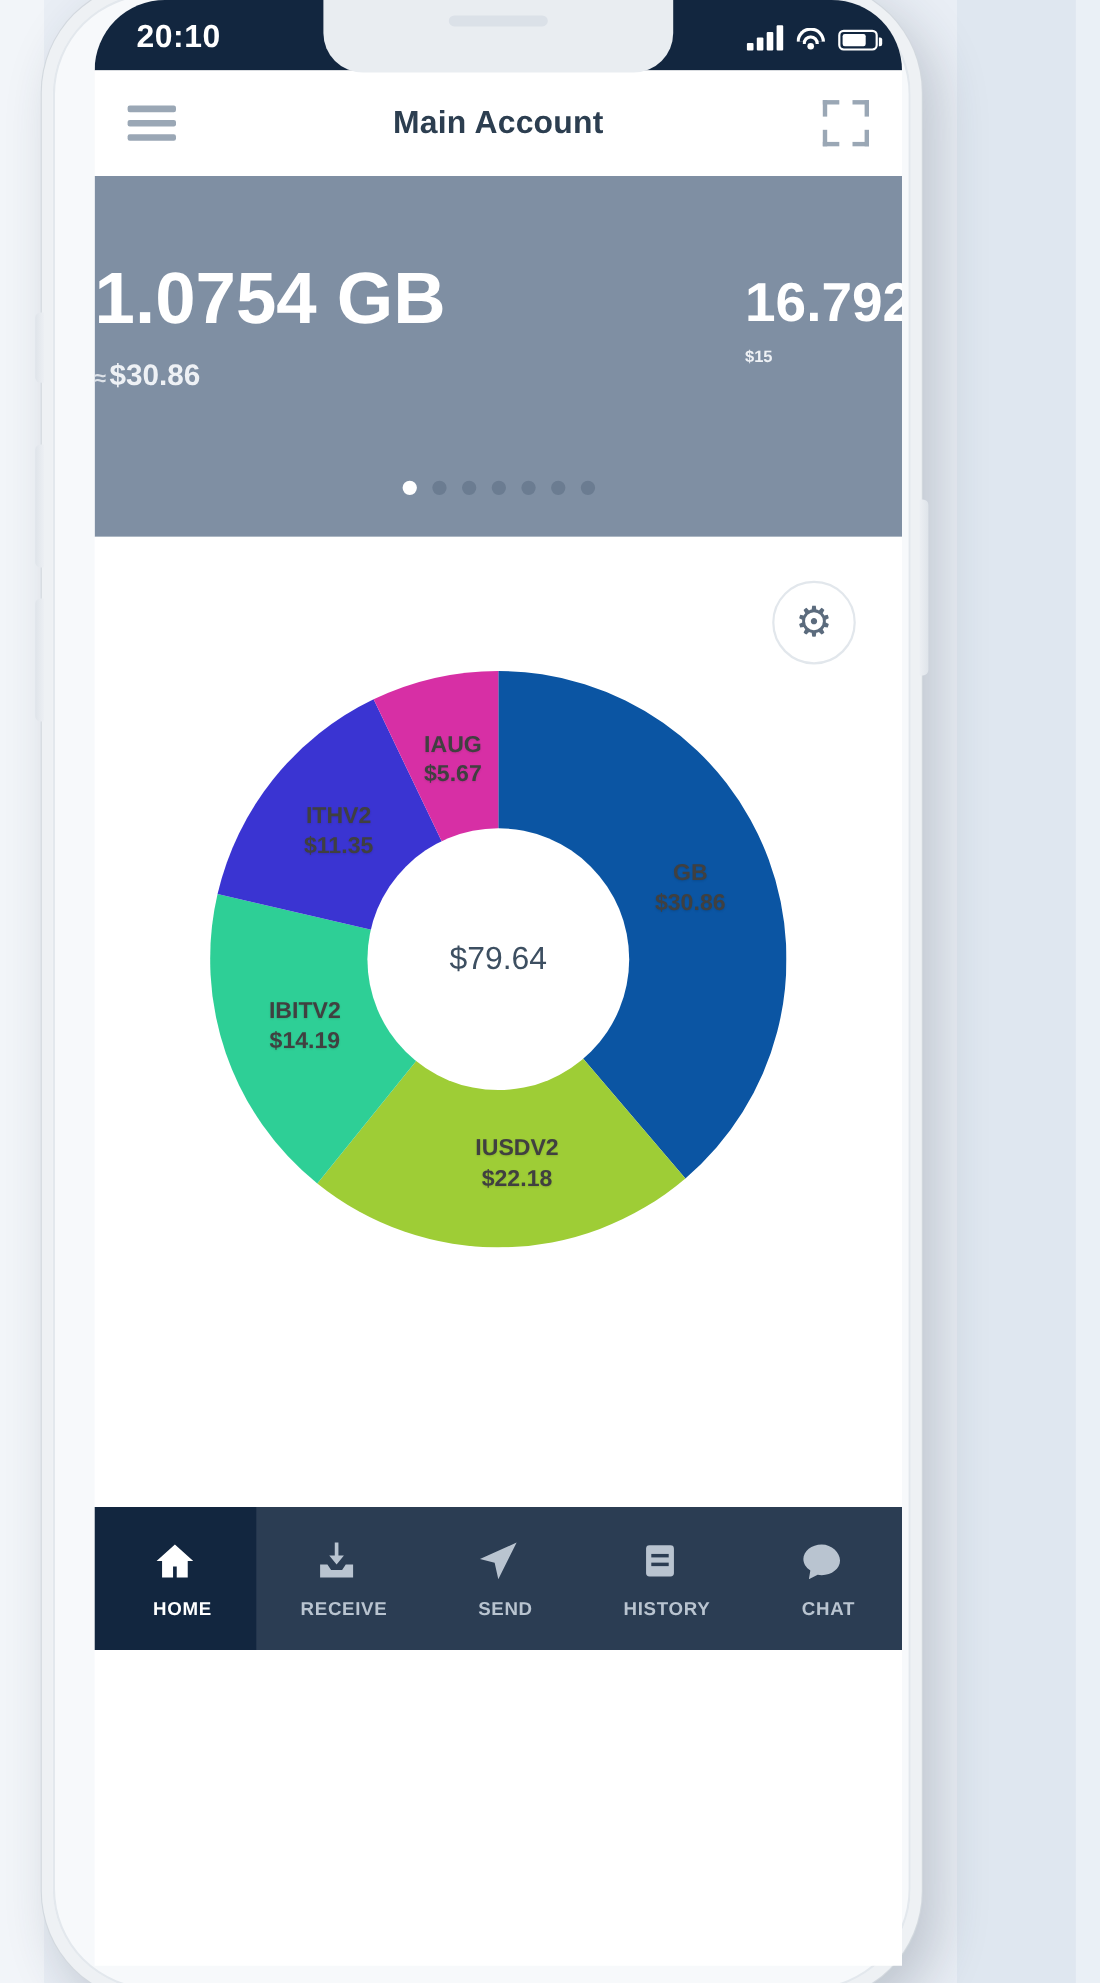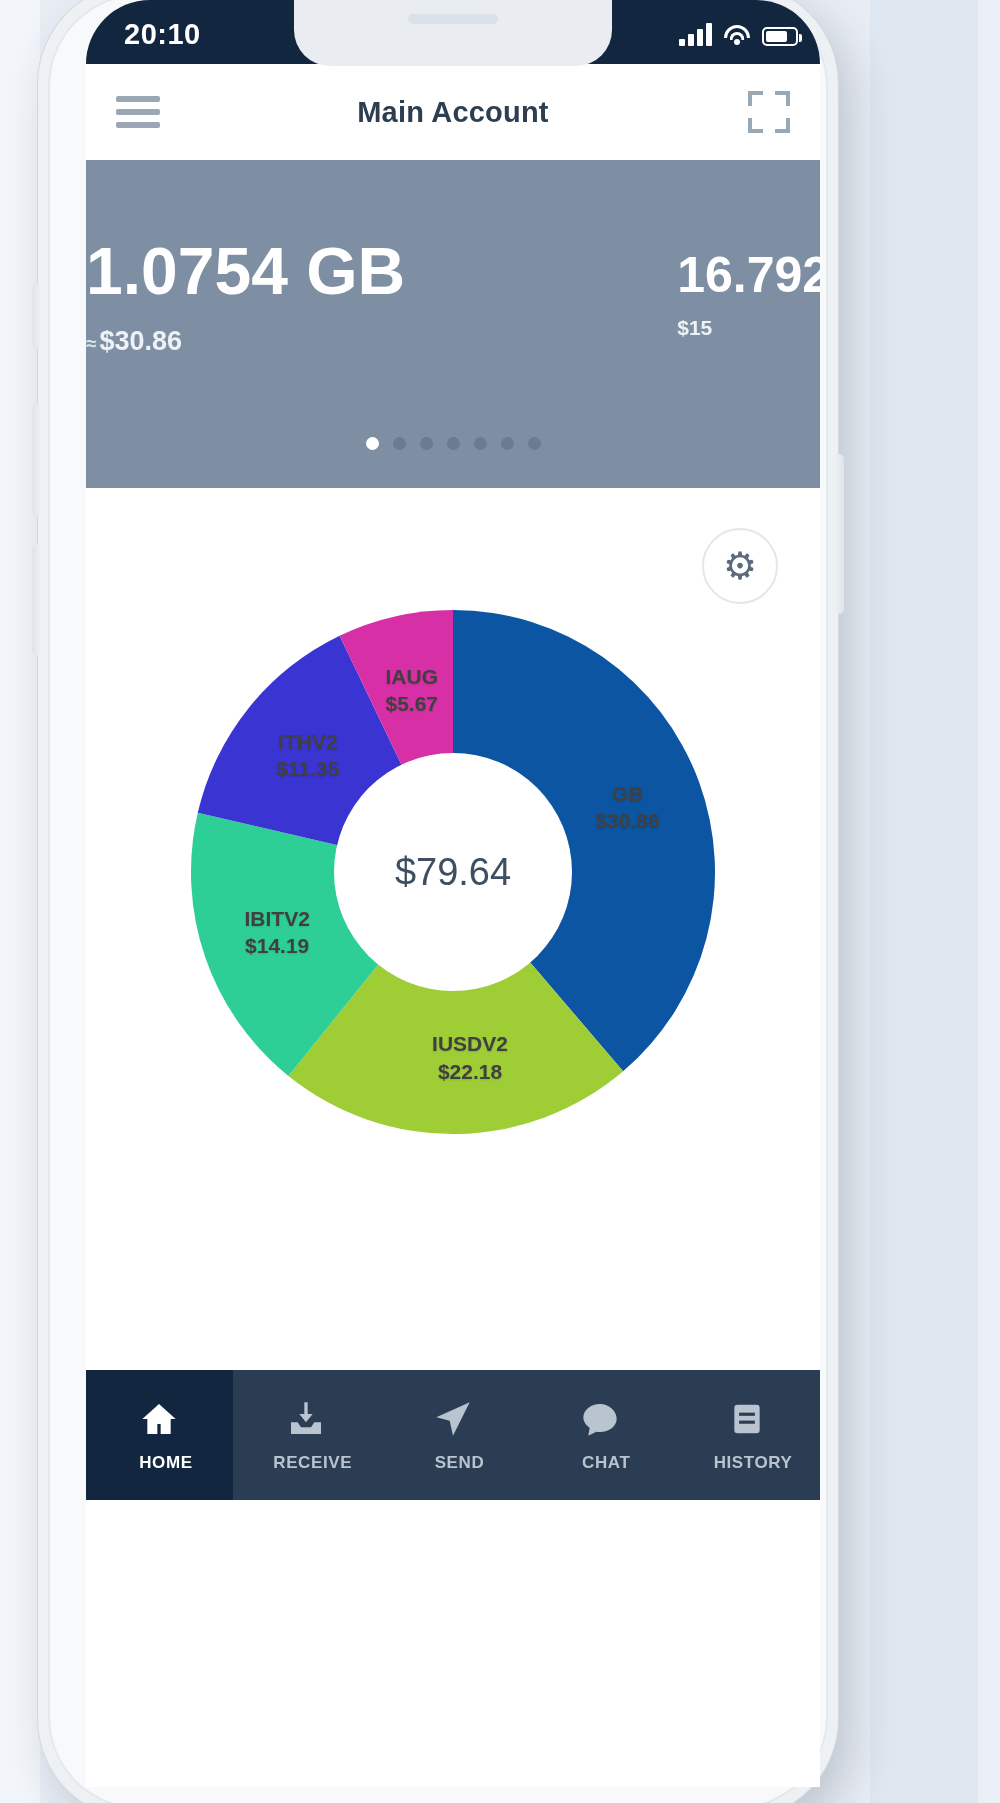--- a/index.html
+++ b/index.html
@@ -121,21 +121,21 @@
   .slide-main {
     position:absolute; left:0; right:0; top:78px; 
   }
   .bal-amount { font-size: 66px; font-weight: 700; color:#ffffff; letter-spacing:0px; line-height:1; }
   .bal-fiat { margin-top: 22px; font-size: 27px; font-weight:600; color:#eef1f5; }
   .bal-fiat .approx { font-size:19px; opacity:.85; margin-right:3px; }
   .slide-next {
     position:absolute; right:-38px; top:90px; text-align:left; white-space:nowrap;
   }
   .slide-next .bal-amount { font-size: 50px; }
-  .slide-next .bal-fiat { font-size:21px; margin-top:16px; }
+  .slide-next .bal-fiat { font-size:15px; margin-top:16px; }
   .dots {
     position:absolute; left:0; right:0; bottom:38px;
     display:flex; justify-content:center; gap:14px;
   }
   .dots i { width:13px; height:13px; border-radius:50%; background:#6b7c91; display:block; }
   .dots i.active { background:#ffffff; }
 
   
   .content { position:relative; background:#ffffff; height: 1012px; }
   .gear-btn {
@@ -147,21 +147,21 @@
   .gear-glyph { font-size:38px; color:#5b6b7d; line-height:1; }
 
   .chart-wrap { position:absolute; left:0; right:0; top:122px; display:flex; justify-content:center; }
   .donut { position:relative; width:524px; height:524px; }
   .donut svg { display:block; width:524px; height:524px; }
   .donut-hole {
     position:absolute; left:50%; top:50%; transform:translate(-50%,-50%);
     width:238px; height:238px; border-radius:50%; background:#ffffff;
     display:flex; align-items:center; justify-content:center;
   }
-  .donut-total { font-size:38px; font-weight:400; color:#3d4f61; }
+  .donut-total { font-size:29px; font-weight:400; color:#3d4f61; }
   .seg-label {
     position:absolute; text-align:center; color:#404040;
     font-size:21px; font-weight:700; line-height:1.32; white-space:nowrap;
     text-shadow: 0 1px 2px rgba(0,0,0,.12);
   }
   .seg-label .val { font-weight:700; }
 
   
   .tabbar {
     position:absolute; left:0; right:0; bottom:0; height:130px;
@@ -314,35 +314,35 @@
             <div class="tab">
               <div class="tab-icon">
                 <svg width="40" height="40" viewBox="0 0 24 24">
                   <path fill="currentColor" d="M22 2 2 11l8 2 2 9z"></path>
                 </svg>
               </div>
               <div class="tab-label">SEND</div>
             </div>
             <div class="tab">
               <div class="tab-icon">
-                <svg width="40" height="40" viewBox="0 0 24 24">
-                  <path fill="currentColor" d="M12 3C6.5 3 2 6.6 2 11c0 2.5 1.5 4.8 3.8 6.2L5 22l4.8-2.4c.7.1 1.5.2 2.2.2 5.5 0 10-3.6 10-8S17.5 3 12 3z"></path>
-                </svg>
-              </div>
-              <div class="tab-label">CHAT</div>
-            </div>
-            <div class="tab">
-              <div class="tab-icon">
                 <svg width="38" height="38" viewBox="0 0 24 24">
                   <rect x="4" y="3" width="16" height="18" rx="2" fill="currentColor"></rect>
                   <rect x="7" y="8" width="10" height="2" fill="#2b3d53"></rect>
                   <rect x="7" y="13" width="10" height="2" fill="#2b3d53"></rect>
                 </svg>
               </div>
               <div class="tab-label">HISTORY</div>
             </div>
+            <div class="tab">
+              <div class="tab-icon">
+                <svg width="40" height="40" viewBox="0 0 24 24">
+                  <path fill="currentColor" d="M12 3C6.5 3 2 6.6 2 11c0 2.5 1.5 4.8 3.8 6.2L5 22l4.8-2.4c.7.1 1.5.2 2.2.2 5.5 0 10-3.6 10-8S17.5 3 12 3z"></path>
+                </svg>
+              </div>
+              <div class="tab-label">CHAT</div>
+            </div>
           </div>
 
       </div>
 
     </div>
   </div>
 </div>
 
 </body></html>

